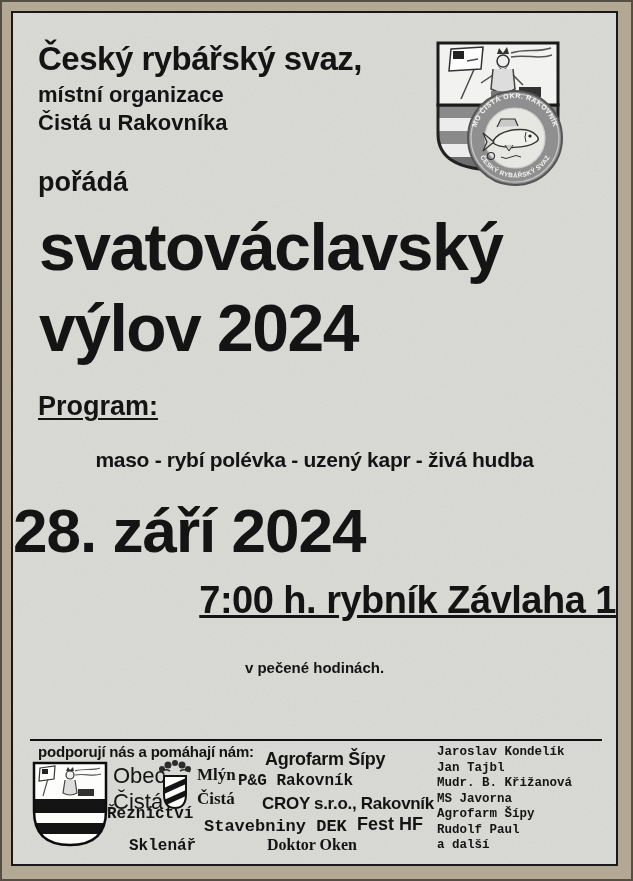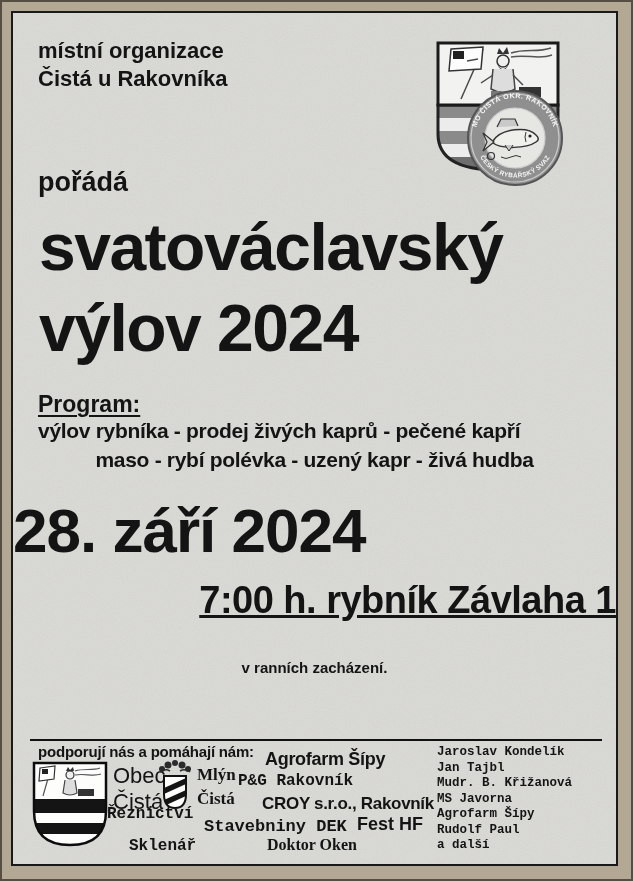--- a/index.html
+++ b/index.html
@@ -14,21 +14,21 @@
     background:#dcdcd9;overflow:hidden;color:#141414;
   }
   .noise{position:absolute;left:0;top:0;z-index:0;pointer-events:none;}
   .layer{position:absolute;z-index:1;}
   .org{left:25px;top:24px;}
   .org1{font-size:33px;font-weight:bold;line-height:44px;letter-spacing:-0.5px;}
   .org2{font-size:22px;font-weight:bold;line-height:28px;}
   .verb{left:25px;top:154px;font-size:27px;font-weight:bold;}
   .emblem{left:418px;top:26px;}
   .title{left:26px;top:194px;font-size:66px;font-weight:bold;line-height:81px;letter-spacing:-1.5px;}
-  .program-h{left:25px;top:378px;font-size:23px;font-weight:bold;text-decoration:underline;text-decoration-thickness:2px;text-underline-offset:3px;}
+  .program-h{left:25px;top:378px;font-size:27px;font-weight:bold;text-decoration:underline;text-decoration-thickness:2px;text-underline-offset:3px;}
   .program-1{left:25px;top:406px;font-size:21px;font-weight:bold;letter-spacing:-0.3px;}
   .program-2{left:0;top:435px;width:603px;text-align:center;font-size:21px;font-weight:bold;letter-spacing:-0.3px;}
   .date{left:0;top:482px;width:603px;text-align:left;font-size:62px;font-weight:bold;letter-spacing:-1px;}
   .timeplace{left:0;top:566px;width:603px;text-align:right;font-size:38px;font-weight:bold;letter-spacing:-0.5px;text-decoration:underline;}
   .note{left:0;top:645px;width:603px;text-align:center;font-size:15px;font-weight:bold;line-height:19px;}
   .rule{left:17px;top:726px;width:572px;height:2px;background:#111;}
   .sp-h{left:25px;top:730px;font-size:15px;font-weight:bold;letter-spacing:-0.2px;}
   .obec-arms{left:17px;top:746px;}
   .obec-txt{left:100px;top:750px;font-size:22px;font-weight:normal;line-height:26px;}
   .mlyn-logo{left:139px;top:745px;}
@@ -53,20 +53,21 @@
 
       <svg class="noise" width="603" height="851">
         <filter id="grain">
           <feTurbulence type="fractalNoise" baseFrequency="0.9" numOctaves="3" stitchTiles="stitch"></feTurbulence>
           <feColorMatrix type="matrix" values="0 0 0 0 0.45  0 0 0 0 0.44  0 0 0 0 0.42  0 0 0 0.22 0"></feColorMatrix>
         </filter>
         <rect width="100%" height="100%" filter="url(#grain)"></rect>
       </svg>
 
       <div class="layer org">
+        <div class="org1">Český rybářský svaz,</div>
         <div class="org2">místní organizace</div>
         <div class="org2">Čistá u Rakovníka</div>
       </div>
       <div class="layer verb">pořádá</div>
 
       <svg class="layer emblem" width="140" height="158" viewBox="0 0 140 158">
 
         <g>
           <clipPath id="shieldClip">
               <path d="M7,66 H127 V95 Q127,131 67,131 Q7,131 7,95 Z"></path>
@@ -125,28 +126,27 @@
           </g>
         </g>
       </svg>
 
       <div class="layer title">
         <div>svatováclavský</div>
         <div>výlov 2024</div>
       </div>
 
       <div class="layer program-h">Program:</div>
-      <div class="layer program-1">výlov rybníka - prodej živých kaprů - pečené kapří</div>
       <div class="layer program-2">maso - rybí polévka - uzený kapr - živá hudba</div>
 
       <div class="layer date">28. září 2024</div>
       <div class="layer timeplace">7:00 h. rybník Závlaha 1</div>
 
       <div class="layer note">
-        <div>v ranních zacházení.</div>
+        <div>v pečené hodinách.</div>
       </div>
 
       <div class="layer rule"></div>
       <div class="layer sp-h">podporují nás a pomáhají nám:</div>
 
       <svg class="layer obec-arms" width="80" height="90" viewBox="0 0 80 90">
         <clipPath id="obecClip">
             <path d="M4,4 H76 V52 Q76,86 40,86 Q4,86 4,52 Z"></path>
           </clipPath>
         <g clip-path="url(#obecClip)">

